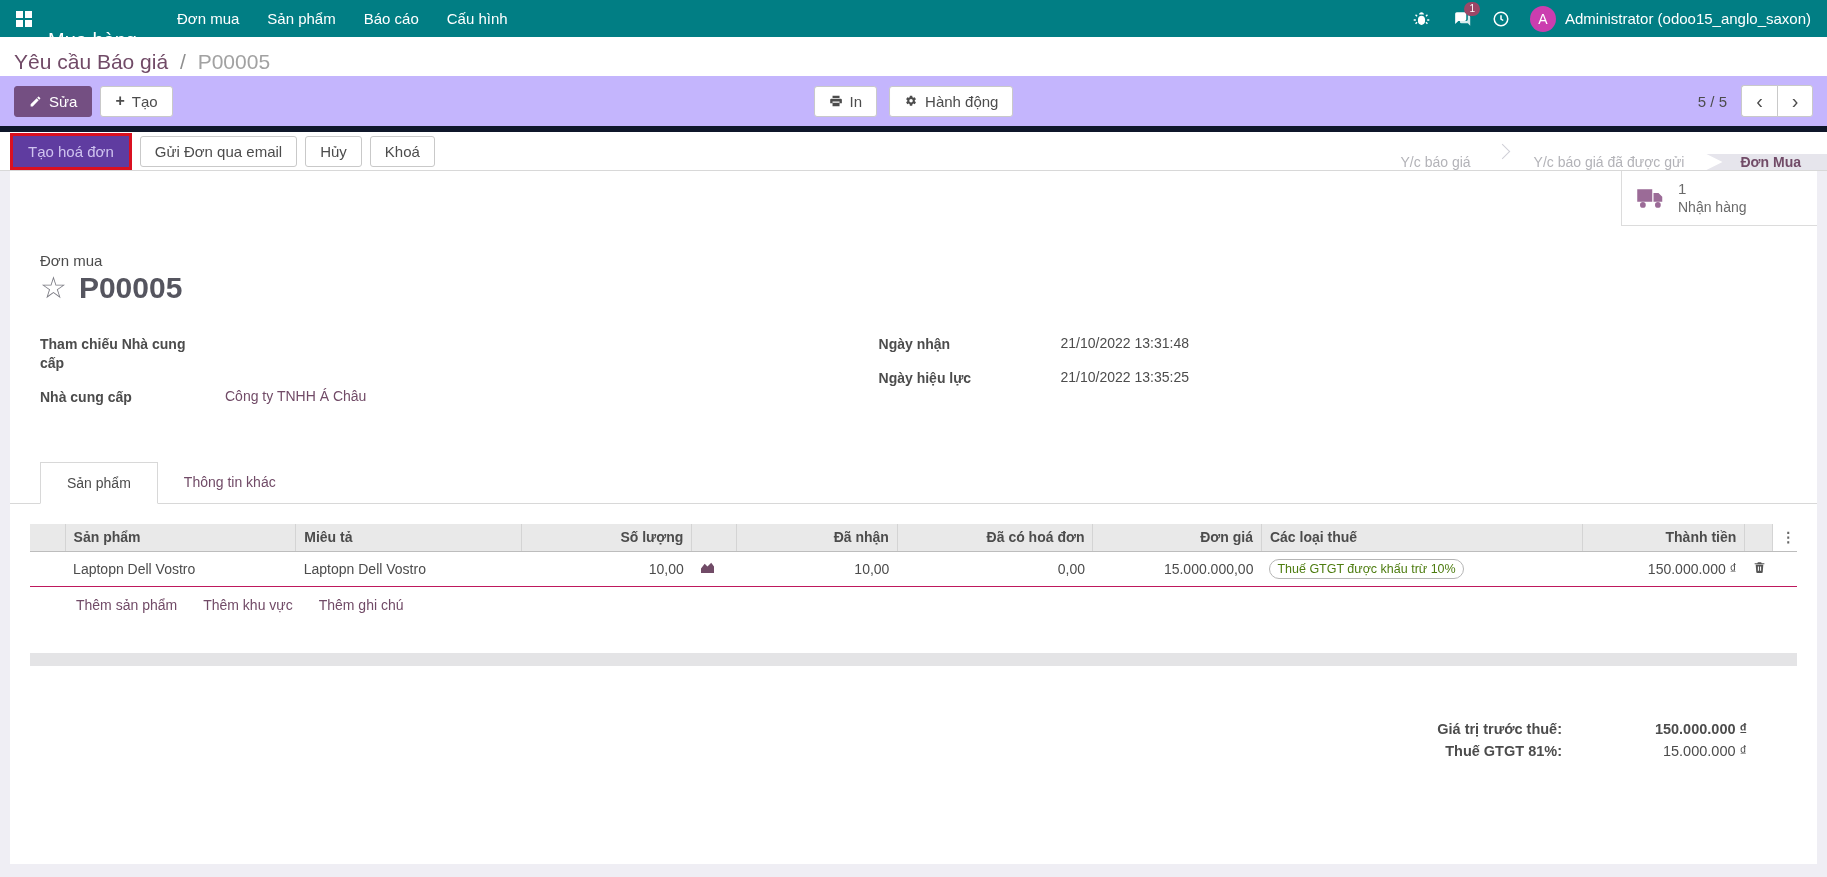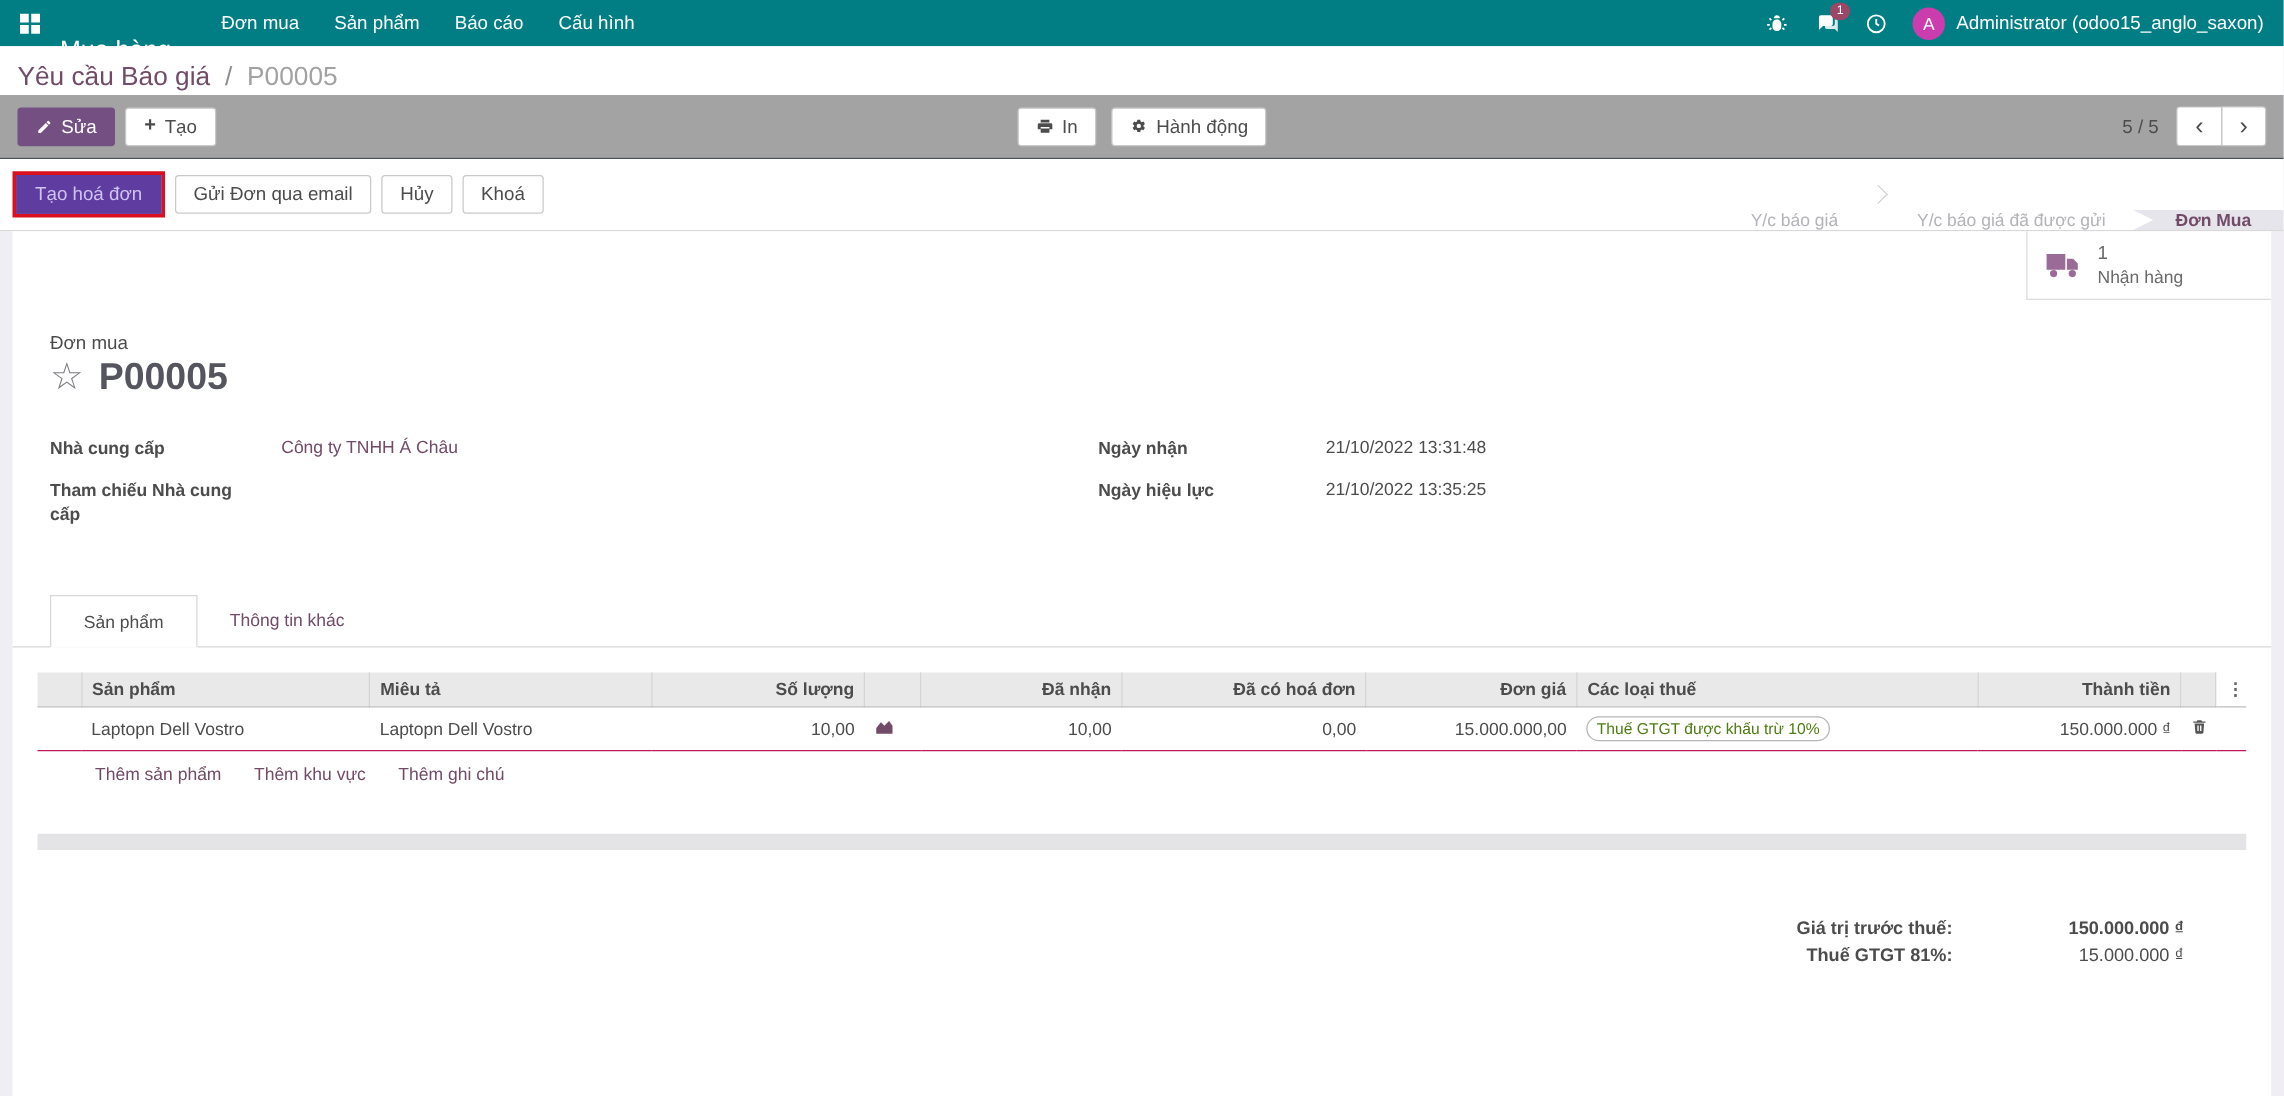--- a/index.html
+++ b/index.html
@@ -22,37 +22,37 @@
   .user-name { font-size:15px; }
   .user-zone { display:flex; align-items:center; gap:9px; cursor:pointer; }
 
   
   .crumb-row { background:#fff; padding:13px 14px 2px 14px; font-size:21px; }
   .crumb-parent { color:#714B67; cursor:pointer; }
   .crumb-sep { color:#8f8f8f; margin:0 6px; }
   .crumb-current { color:#a2a2a2; }
 
   
-  .action-row { background:#a3a3a3; display:flex; align-items:center; padding:9px 14px; position:relative; }
+  .action-row { background:#c4b5fd; display:flex; align-items:center; padding:9px 14px; position:relative; }
   .btn { font-size:15px; padding:6px 14px; border-radius:3px; border:1px solid #c9c9c9; background:#fff;
     color:#4c4c4c; cursor:pointer; display:inline-flex; align-items:center; gap:7px; }
   .btn-primary { background:#744f82; border-color:#744f82; color:#fff; }
   .btn-plus { font-weight:bold; font-size:16px; line-height:12px; }
   .center-actions { position:absolute; left:50%; transform:translateX(-50%); display:flex; gap:12px; }
   .pager-zone { margin-left:auto; display:flex; align-items:center; gap:14px; }
   .pager-count { font-size:15px; }
   .pager-btns { display:flex; }
   .pager-btn { width:36px; height:32px; border:1px solid #c9c9c9; background:#fff; font-size:20px; color:#4c4c4c;
     display:flex; align-items:center; justify-content:center; cursor:pointer; }
   .pager-btn:first-child { border-right:none; border-radius:3px 0 0 3px; }
   .pager-btn:last-child { border-radius:0 3px 3px 0; }
 
   
-  .statusbar { background:#fff; border-top:1px solid #0f172a; border-bottom:1px solid #d8d8d8;
-    display:flex; align-items:stretch; height:59px; }
+  .statusbar { background:#fff; border-top:6px solid #0f172a; border-bottom:1px solid #d8d8d8;
+    display:flex; align-items:stretch; height:45px; }
   .status-left { display:flex; align-items:center; gap:8px; padding-left:10px; }
   .annotation { border:3px solid #da1020; display:inline-flex; }
   .btn-highlight { background:#5f3ca0; border-color:#5f3ca0; color:#cfc3ef; border-radius:0; }
   .status-steps { margin-left:auto; display:flex; align-items:flex-end; }
   .step { display:flex; align-items:center; padding:0 22px; font-size:14px; color:#b3b3b8; }
   .step-sep { align-self:center; width:11px; height:11px; border-top:1px solid #cfcfd6; border-right:1px solid #cfcfd6;
     transform:rotate(45deg); margin:0 4px; }
   .step-active { background:#e6e5ec; color:#714B67; font-weight:bold; padding:0 26px 0 34px;
     clip-path:polygon(0 0, 100% 0, 100% 100%, 0 100%, 16px 50%); }
 
@@ -235,26 +235,26 @@
       <div class="title-label">Đơn mua</div>
       <div class="title-row">
         <span class="star">☆</span>
         <span class="doc-title">P00005</span>
       </div>
     </div>
 
     <div class="field-groups">
       <div class="fg-col left">
         <div class="f-row">
+          <span class="f-label">Tham chiếu Nhà cung cấp</span>
+          <span class="f-value"></span>
+        </div>
+        <div class="f-row">
           <span class="f-label">Nhà cung cấp</span>
           <span class="f-value f-link">Công ty TNHH Á Châu</span>
-        </div>
-        <div class="f-row">
-          <span class="f-label">Tham chiếu Nhà cung cấp</span>
-          <span class="f-value"></span>
         </div>
       </div>
       <div class="fg-col right">
         <div class="f-row">
           <span class="f-label">Ngày nhận</span>
           <span class="f-value">21/10/2022 13:31:48</span>
         </div>
         <div class="f-row">
           <span class="f-label">Ngày hiệu lực</span>
           <span class="f-value">21/10/2022 13:35:25</span>

